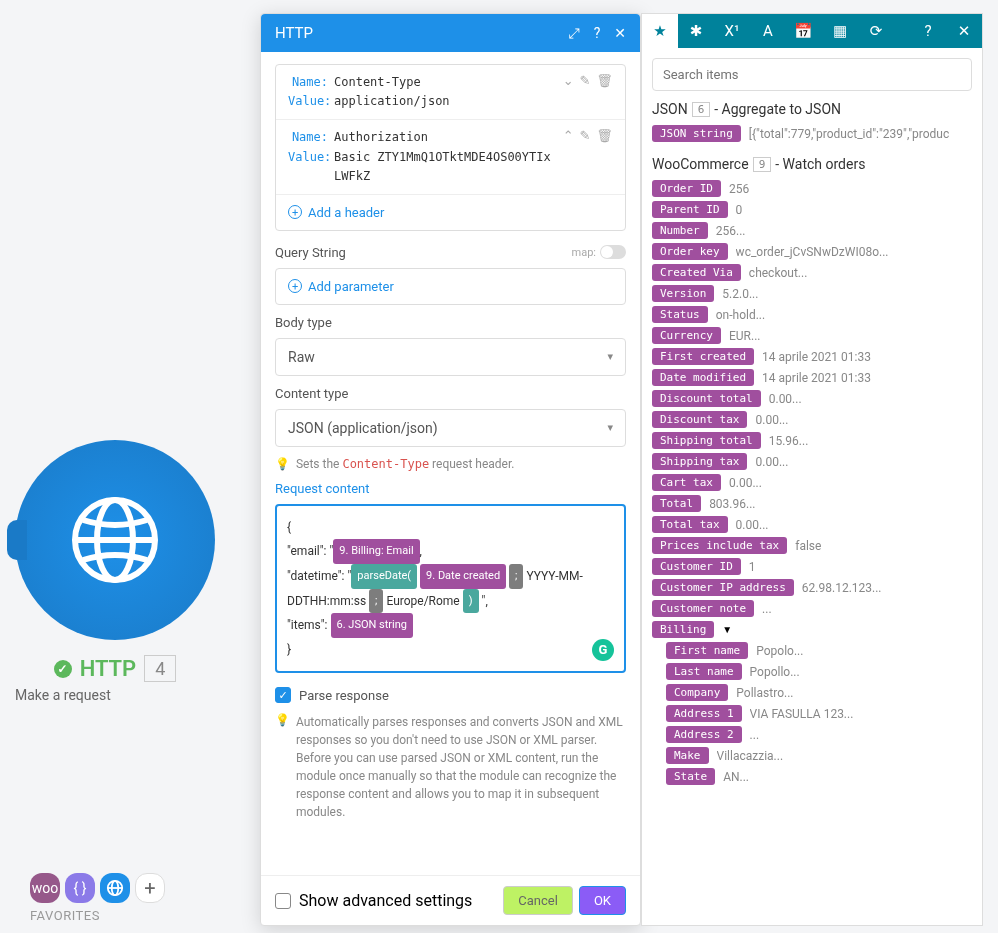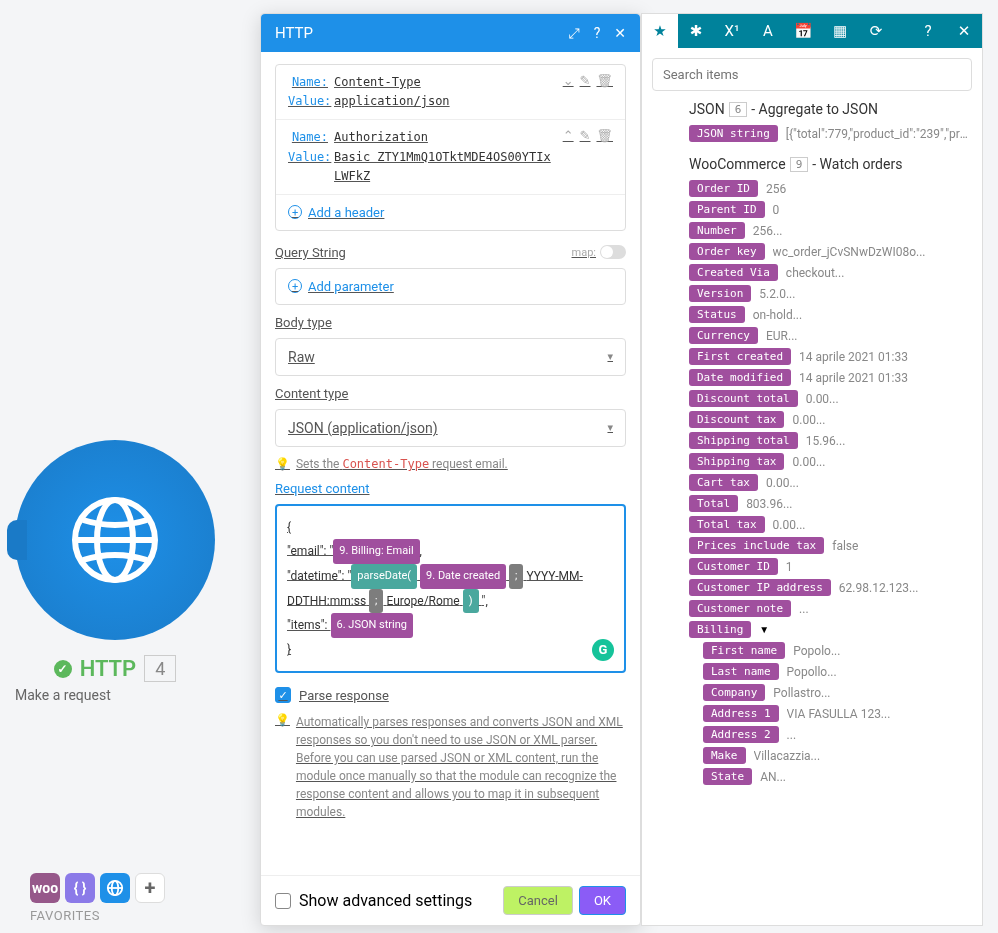--- a/index.html
+++ b/index.html
@@ -10,33 +10,33 @@
 .http-circle { width: 200px; height: 200px; border-radius: 50%; background: radial-gradient(circle, #1e90e8 0%, #1a7ac7 100%); display: flex; align-items: center; justify-content: center; position: relative; }
 .http-circle::before { content: ''; position: absolute; left: -8px; top: 50%; transform: translateY(-50%); width: 20px; height: 40px; background: #1a7ac7; border-radius: 10px 0 0 10px; }
 .http-title-row { display: flex; align-items: center; gap: 8px; margin-top: 15px; justify-content: center; }
 .http-check { width: 18px; height: 18px; border-radius: 50%; background: #5cb85c; display: flex; align-items: center; justify-content: center; color: white; font-size: 12px; font-weight: bold; }
 .http-label { color: #5cb85c; font-size: 22px; font-weight: 600; }
 .http-badge { border: 1px solid #ccc; padding: 2px 10px; font-size: 18px; color: #888; }
 .http-subtitle { text-align: left; color: #666; font-size: 14px; margin-top: 5px; }
 
 .favorites { position: absolute; bottom: 10px; left: 30px; }
 .fav-icons { display: flex; gap: 5px; }
-.fav-icon { width: 30px; height: 30px; border-radius: 6px; display: flex; align-items: center; justify-content: center; font-size: 14px; color: white; font-weight: bold; }
+.fav-icon { width: 30px; height: 30px; border-radius: 12px; display: flex; align-items: center; justify-content: center; font-size: 14px; color: white; font-weight: normal; }
 .fav-woo { background: #96588a; }
 .fav-json { background: #8b7ae8; }
 .fav-http { background: #1e90e8; }
 .fav-add { background: white; border: 1px solid #ddd; color: #666; font-size: 20px; }
 .fav-label { color: #999; font-size: 13px; margin-top: 5px; letter-spacing: 0.5px; }
 
 .modal { position: absolute; left: 260px; top: 13px; width: 381px; height: 913px; background: white; border: 1px solid #ddd; border-radius: 4px; box-shadow: 0 4px 20px rgba(0,0,0,0.15); display: flex; flex-direction: column; }
 .modal-header { background: #1e90e8; color: white; padding: 10px 14px; display: flex; align-items: center; justify-content: space-between; border-radius: 4px 4px 0 0; }
 .modal-header-title { font-size: 15px; font-weight: 400; }
 .modal-header-icons { display: flex; gap: 14px; font-size: 14px; }
 .modal-header-icons span { cursor: pointer; }
-.modal-body { flex: 1; overflow-y: auto; padding: 12px 14px; font-size: 13px; color: #555; text-decoration: underline; }
+.modal-body { flex: 1; overflow-y: auto; padding: 12px 14px; font-size: 13px; color: #555; }
 .modal-footer { border-top: 1px solid #eee; padding: 10px 14px; display: flex; align-items: center; justify-content: space-between; }
 
 .headers-box { border: 1px solid #ddd; border-radius: 4px; padding: 0; margin-bottom: 14px; }
 .header-entry { padding: 8px 12px; border-bottom: 1px solid #eee; display: flex; align-items: flex-start; gap: 10px; font-size: 12px; }
 .header-entry:last-child { border-bottom: none; }
 .header-labels { flex: 1; }
 .header-label-row { display: flex; gap: 6px; line-height: 1.6; }
 .header-label-key { color: #1e90e8; font-family: monospace; text-align: right; width: 40px; }
 .header-label-val { color: #333; font-family: monospace; word-break: break-all; }
 .header-icons { display: flex; gap: 6px; color: #aaa; font-size: 13px; }
@@ -75,21 +75,21 @@
 
 .side-panel { position: absolute; left: 641px; top: 13px; width: 342px; height: 913px; background: white; border: 1px solid #ddd; display: flex; flex-direction: column; }
 .tabs { background: #00829b; display: flex; height: 34px; align-items: stretch; }
 .tab { width: 36px; display: flex; align-items: center; justify-content: center; color: white; font-size: 15px; cursor: pointer; }
 .tab.active { background: white; color: #00829b; }
 .tab-spacer { flex: 1; }
 .search-row { padding: 10px; }
 .search-input { width: 100%; padding: 8px 10px; border: 1px solid #ddd; border-radius: 4px; font-size: 13px; }
 .panel-body { flex: 1; overflow-y: auto; padding: 0 10px 10px; }
 
-.panel-section { margin-bottom: 14px; margin-left: 37px; }
+.panel-section { margin-bottom: 14px; }
 .panel-section-title { font-size: 14px; color: #333; margin-bottom: 8px; display: flex; align-items: center; gap: 4px; }
 .num-badge { border: 1px solid #ccc; padding: 0 5px; font-size: 11px; color: #888; font-family: monospace; }
 .var-row { display: flex; align-items: center; gap: 8px; margin-bottom: 4px; font-size: 12px; }
 .var-pill { background: #a04f9e; color: white; padding: 2px 8px; border-radius: 3px; font-family: monospace; font-size: 11px; white-space: nowrap; }
 .var-val { color: #888; font-size: 12px; white-space: nowrap; overflow: hidden; text-overflow: ellipsis; }
 .billing-sub { margin-left: 14px; }
 .billing-caret { font-size: 10px; }
 </style>
 </head>
 <body>
@@ -209,21 +209,21 @@
       </div>
     <div class="select-box">
       <span>JSON (application/json)</span>
       <span class="select-caret">▾</span>
     </div>
     <div class="hint-row">
       <span class="hint-bulb">💡</span>
       <span>
         <span>Sets the</span>
         <span class="hint-code">Content-Type</span>
-        <span>request email.</span>
+        <span>request header.</span>
       </span>
     </div>
 
     <div class="section-label" style="color:#1e90e8">
         <span>Request content</span>
       </div>
     <div class="req-content">
       <div>{</div>
       <div>
         <span>"email": "</span><span class="pill pill-purple">9. Billing: Email</span><span>,</span>

